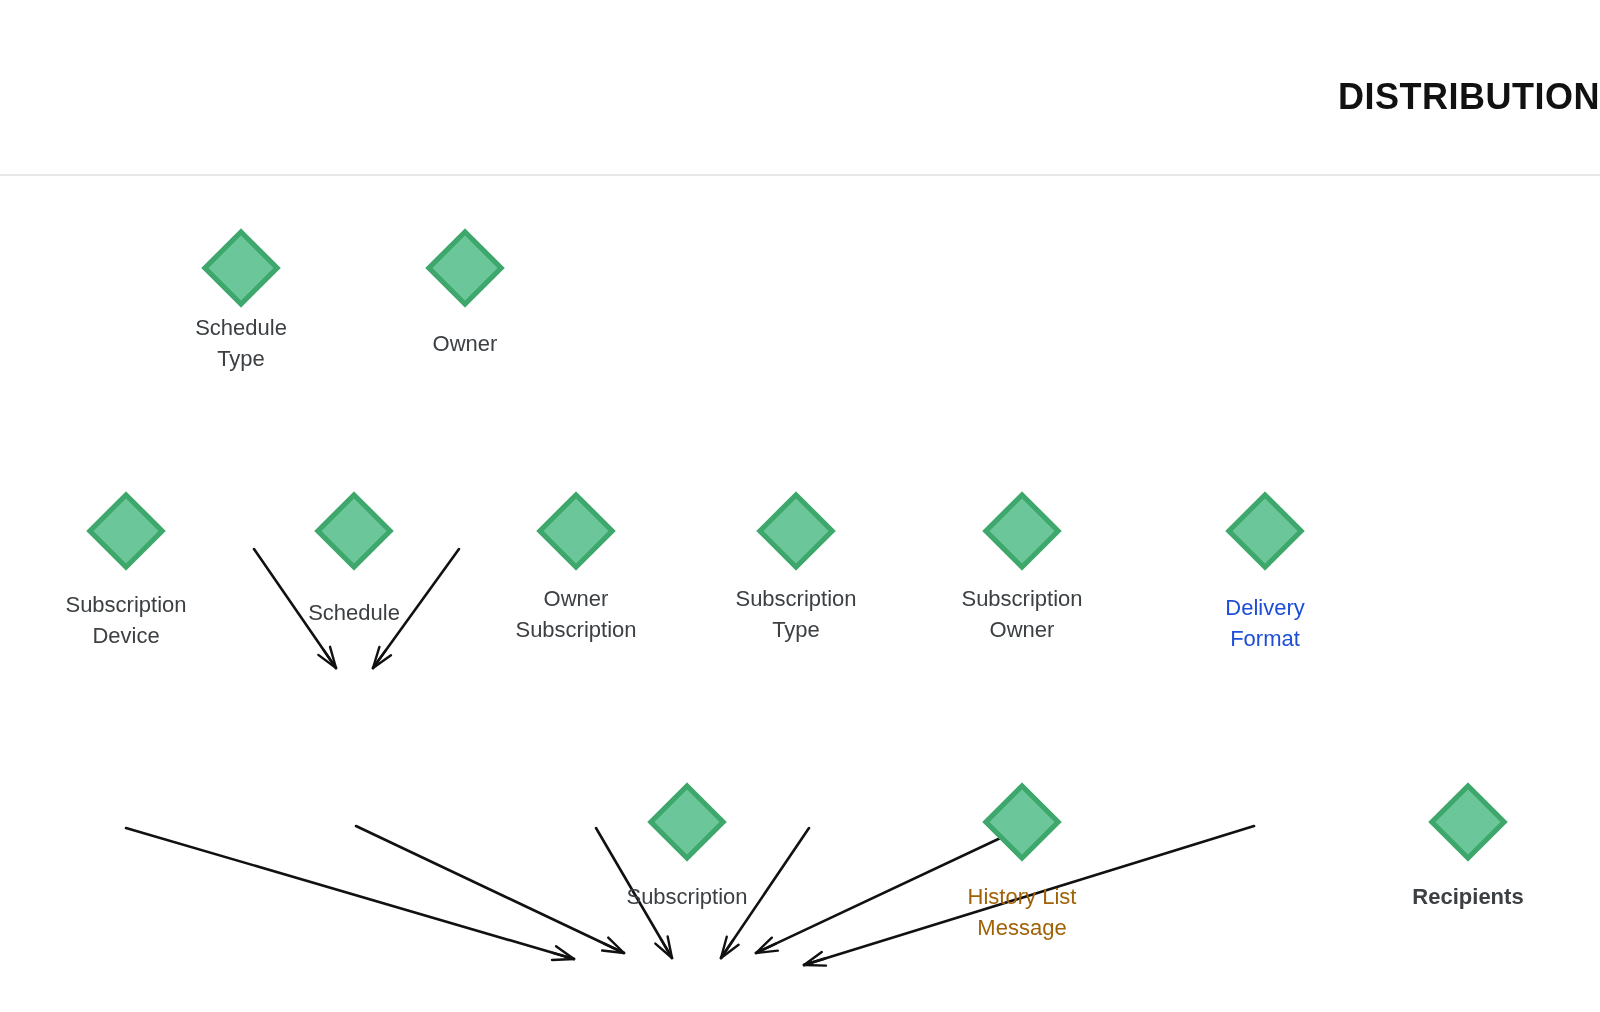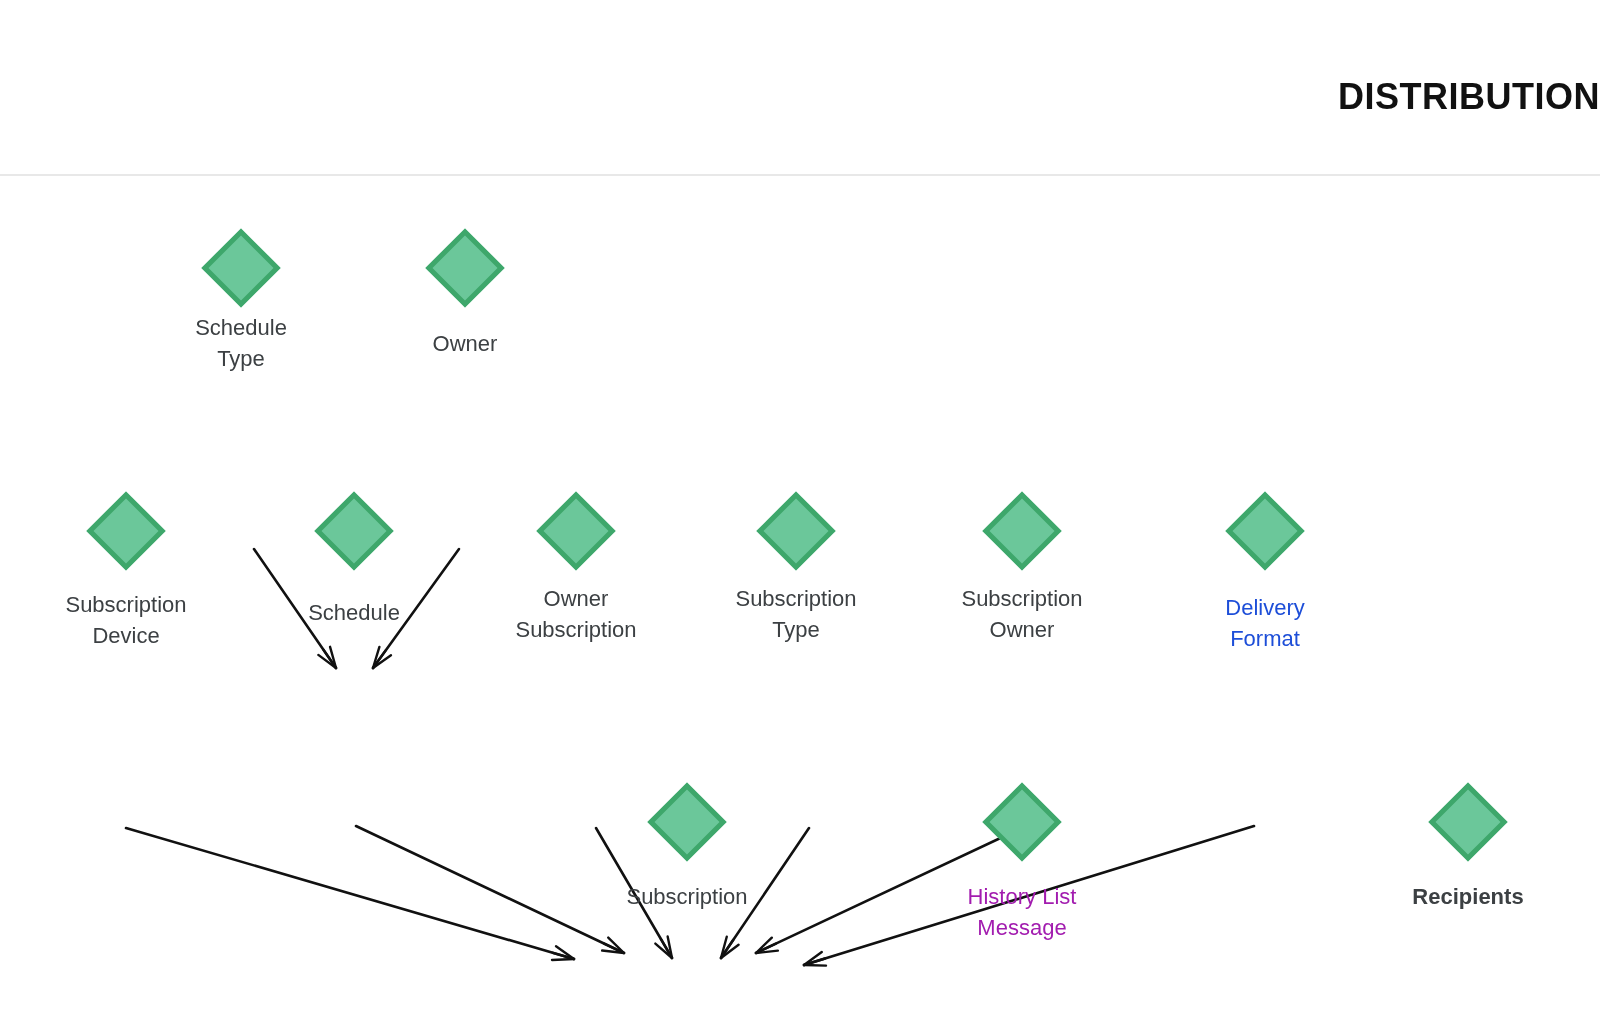--- a/index.html
+++ b/index.html
@@ -186,21 +186,21 @@
           <div class="diamond" style="background: rgb(107, 199, 154); border-color: rgb(62, 167, 107);"></div>
           <div class="node-label" style="color: #1d4ed8; margin-top: 33px;">Delivery
 Format</div>
         </div>
         <div class="node" style="left: 683px; top: 618px;">
           <div class="diamond" style="background: rgb(107, 199, 154); border-color: rgb(62, 167, 107);"></div>
           <div class="node-label" style="color: rgb(60, 64, 67); margin-top: 31px;">Subscription</div>
         </div>
         <div class="node" style="left: 1018px; top: 618px;">
           <div class="diamond" style="background: rgb(107, 199, 154); border-color: rgb(62, 167, 107);"></div>
-          <div class="node-label" style="color: #a21caf; margin-top: 31px;">History List
+          <div class="node-label" style="color: #a16207; margin-top: 31px;">History List
 Message</div>
         </div>
         <div class="node" style="left: 1464px; top: 618px;">
           <div class="diamond" style="background: rgb(107, 199, 154); border-color: rgb(62, 167, 107);"></div>
           <div class="node-label" style="color: rgb(60, 64, 67); margin-top: 31px; font-weight: bold;">Recipients</div>
         </div>
       </div>
   </div>
 
 </div>

